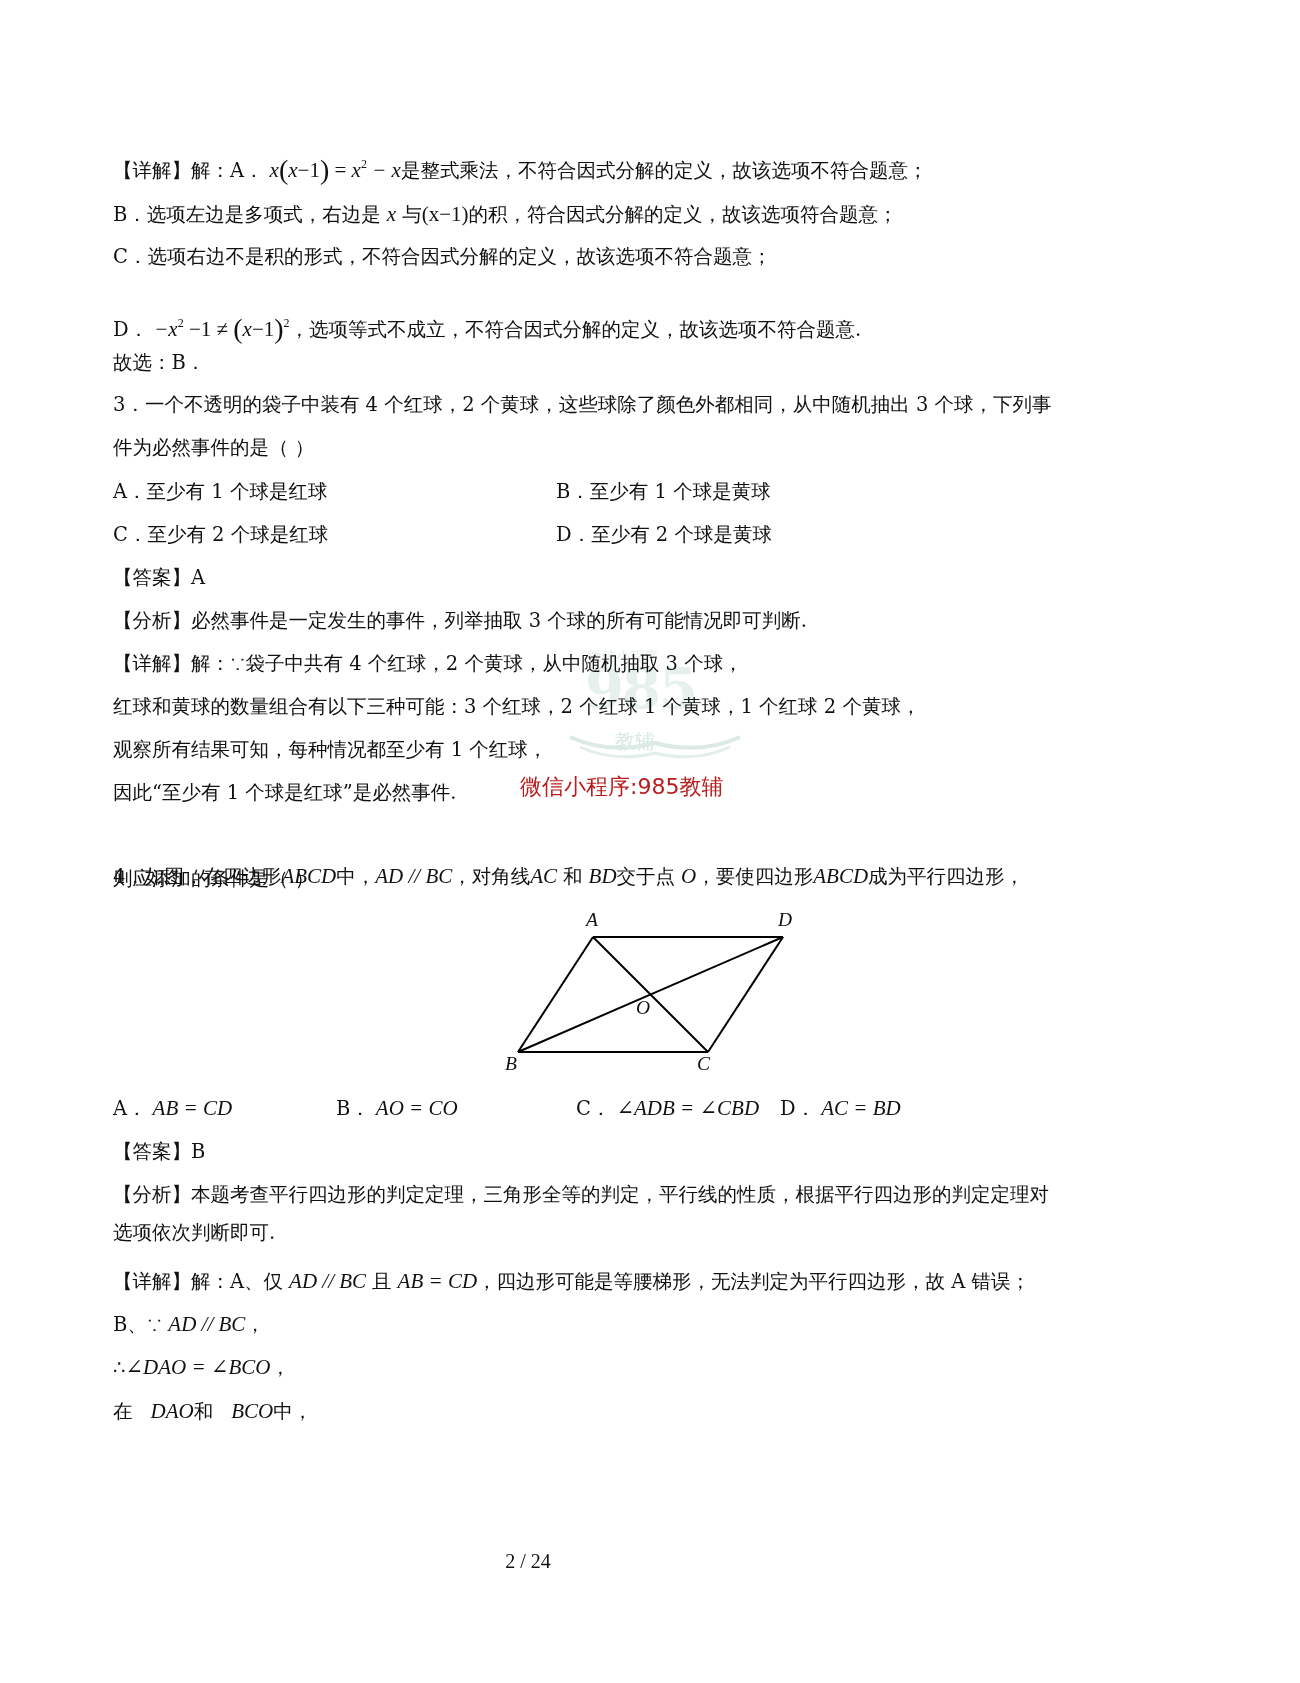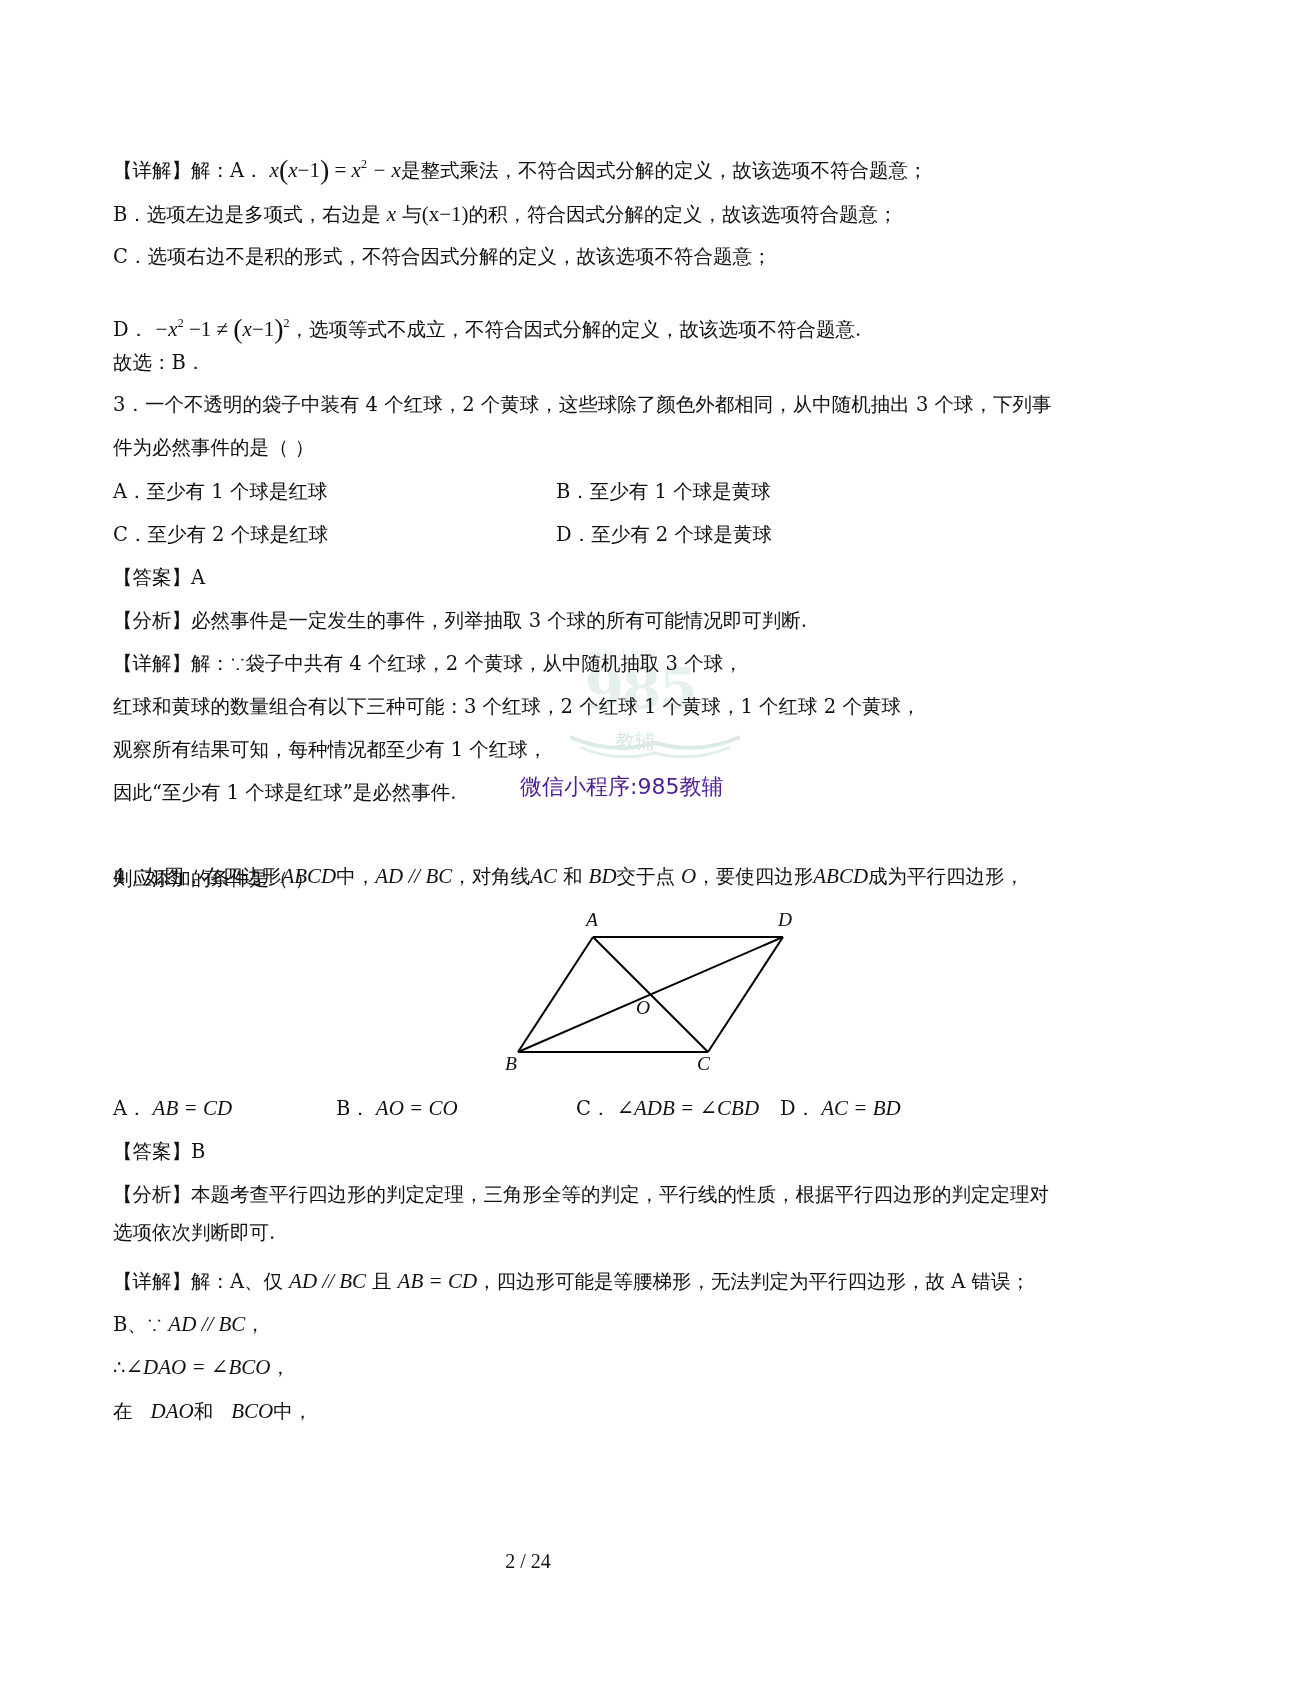--- a/index.html
+++ b/index.html
@@ -8,21 +8,21 @@
   .line { position:absolute; left:113px; font-size:19.5px; line-height:28px; white-space:nowrap; height:28px; }
   .m { font-family:"Liberation Serif","DejaVu Serif",serif; font-style:italic; font-size:21px; }
   .mr { font-family:"Liberation Serif","DejaVu Serif",serif; font-size:21px; }
   sup { font-size:12px; vertical-align:9px; line-height:0; font-family:"Liberation Serif",serif; font-style:normal; }
   .big { font-size:28px; font-style:normal; line-height:0; vertical-align:-2px; font-family:"Liberation Serif",serif; }
   .opt { position:absolute; font-size:19.5px; line-height:28px; white-space:nowrap; }
   .fig { position:absolute; left:0; top:0; }
   .pagenum { position:absolute; left:0; width:1056px; text-align:center; top:1550px;
              font-family:"Liberation Serif","DejaVu Serif",serif; font-size:20px; }
   .wm { position:absolute; color:#d4e6df; pointer-events:none; }
-  .wm-text { left:520px; top:772px; font-family:"DejaVu Sans","Liberation Sans",sans-serif; font-size:22px; color:#4c1d95; }
+  .wm-text { left:520px; top:772px; font-family:"DejaVu Sans","Liberation Sans",sans-serif; font-size:22px; color:#b91c1c; }
   .wm-985 { left:585px; top:655px; font-family:"DejaVu Serif",serif; font-size:56px; font-weight:bold; color:#e6f1ec; letter-spacing:-2px; }
   .wm-jf { left:615px; top:728px; font-family:"DejaVu Sans",sans-serif; font-size:20px; color:#d6e8e0; }
   .wm-arc { left:588px; top:648px; font-family:"DejaVu Sans",sans-serif; font-size:14px; color:#e3eee9; }
   .sp { display:inline-block; width:6px; }
 </style>
 </head>
 <body>
 
 <div class="wm wm-arc">微信小程序</div>
 <div class="wm wm-985">985</div>

